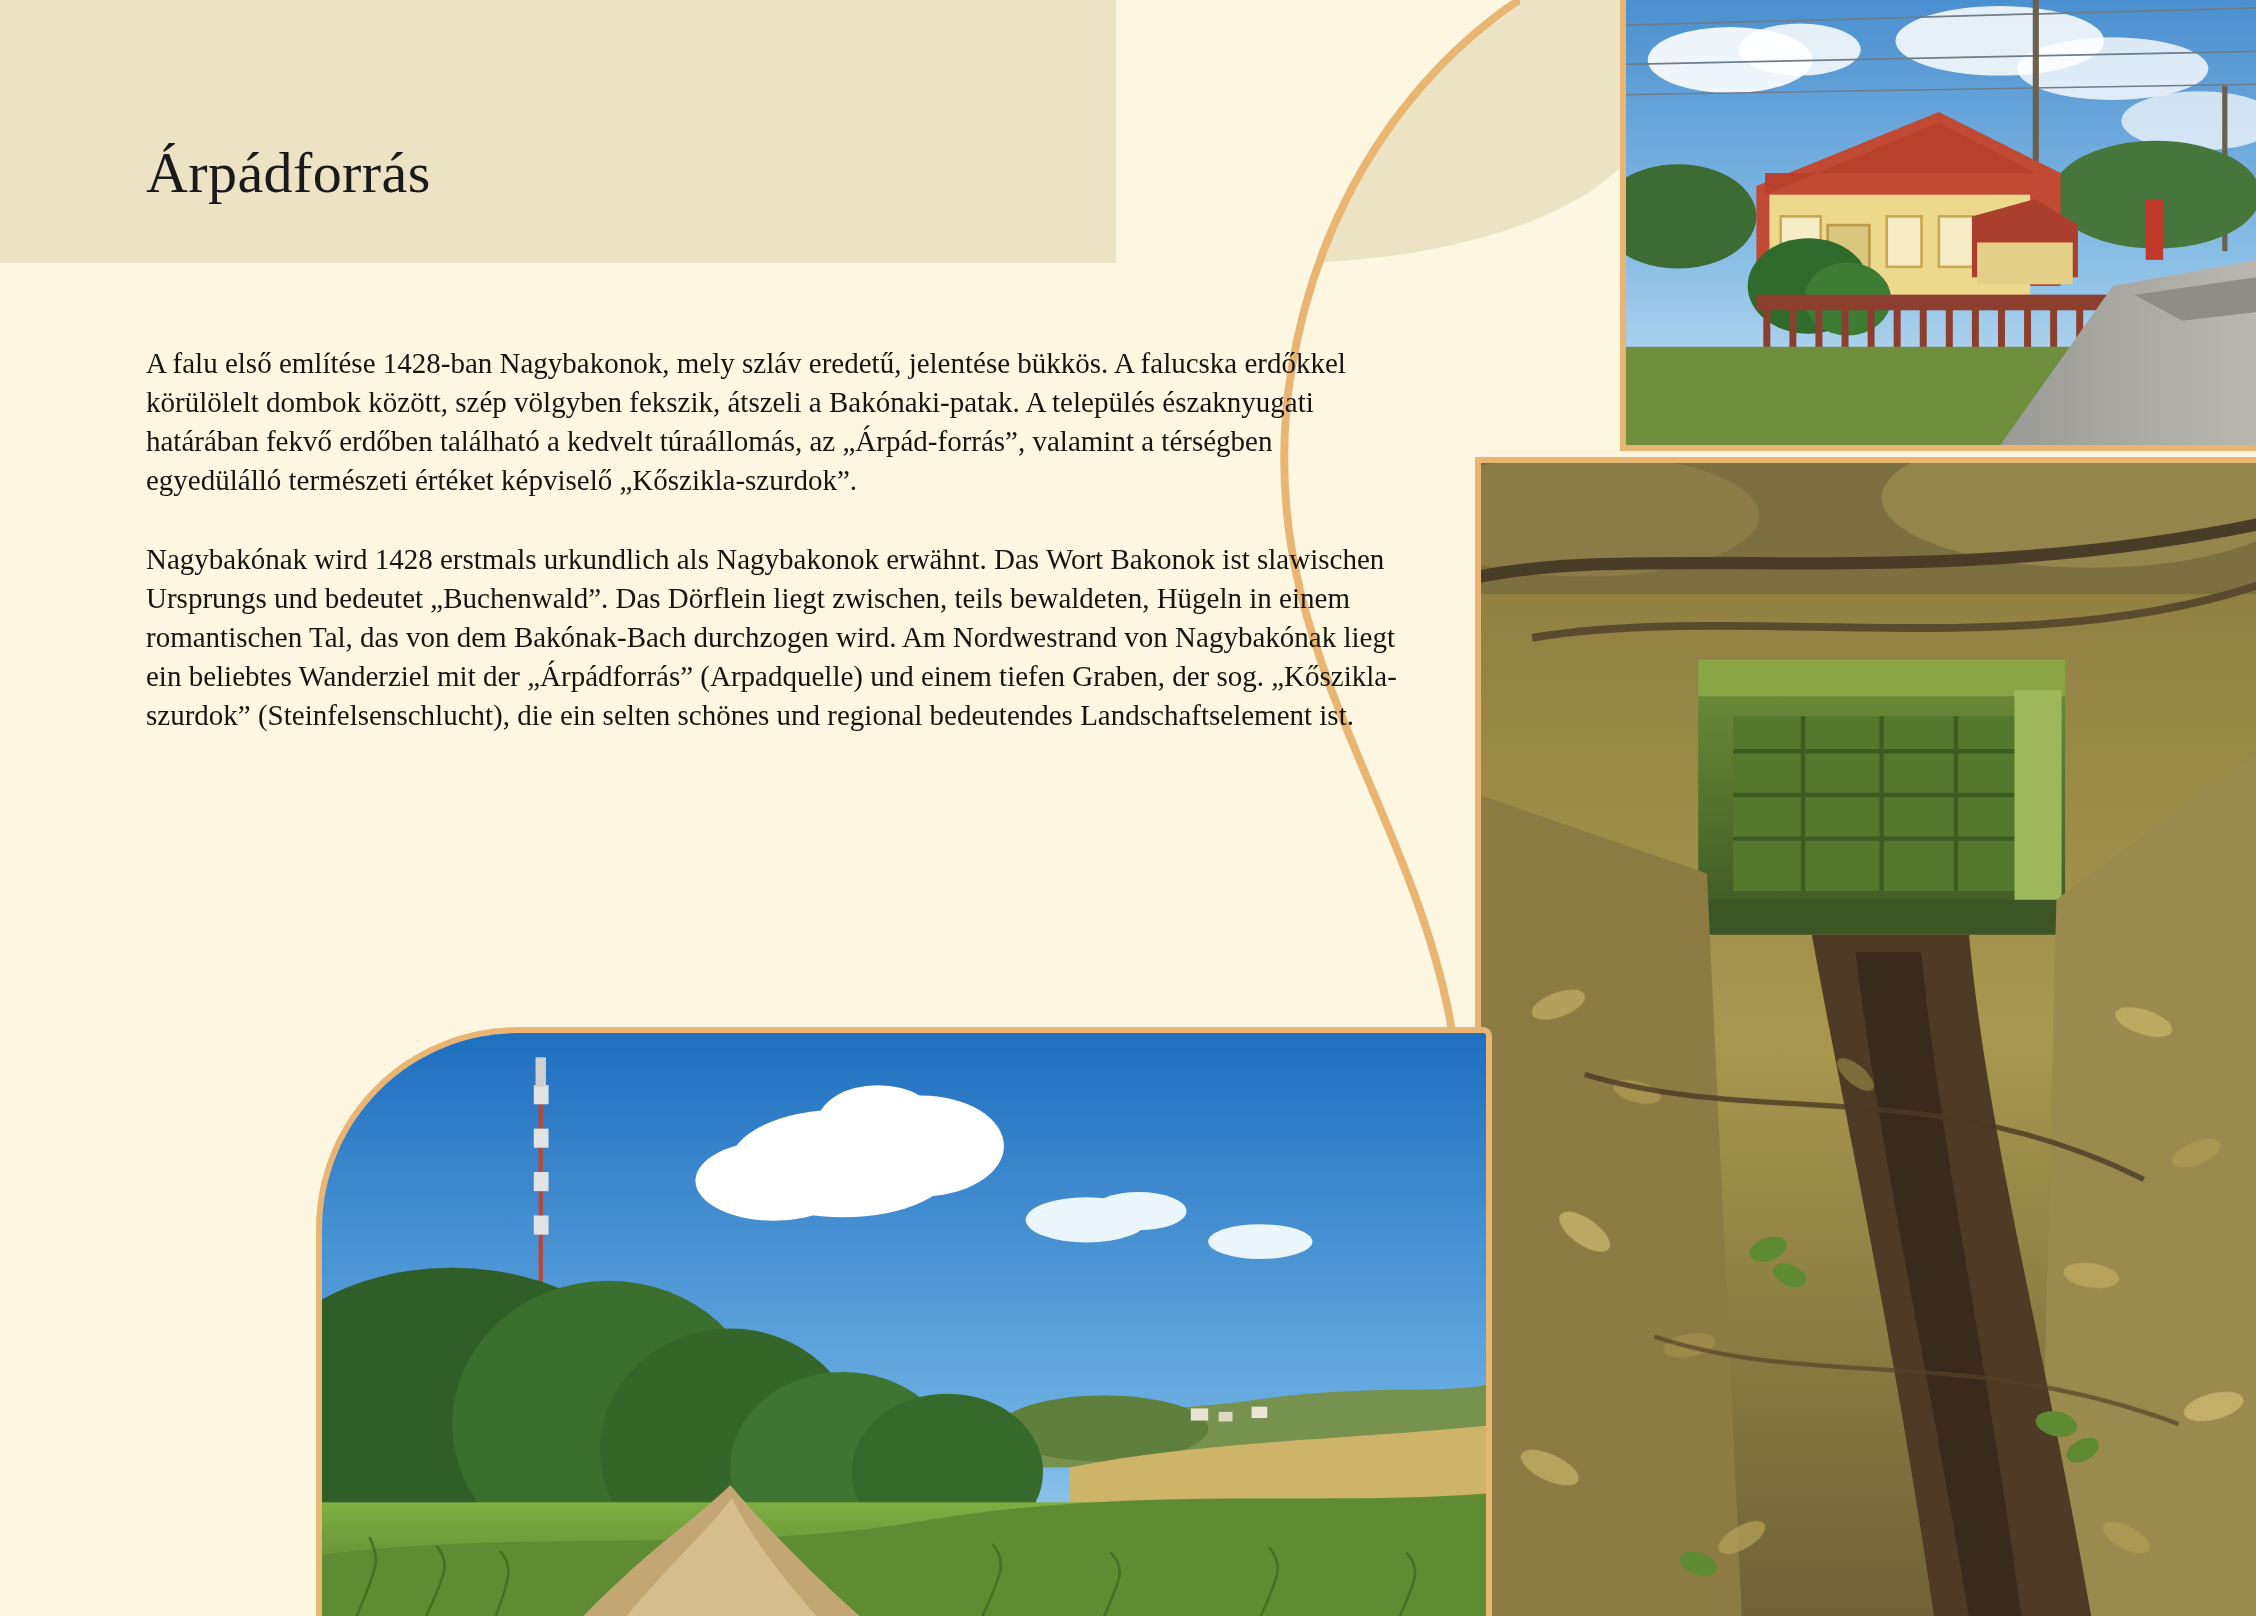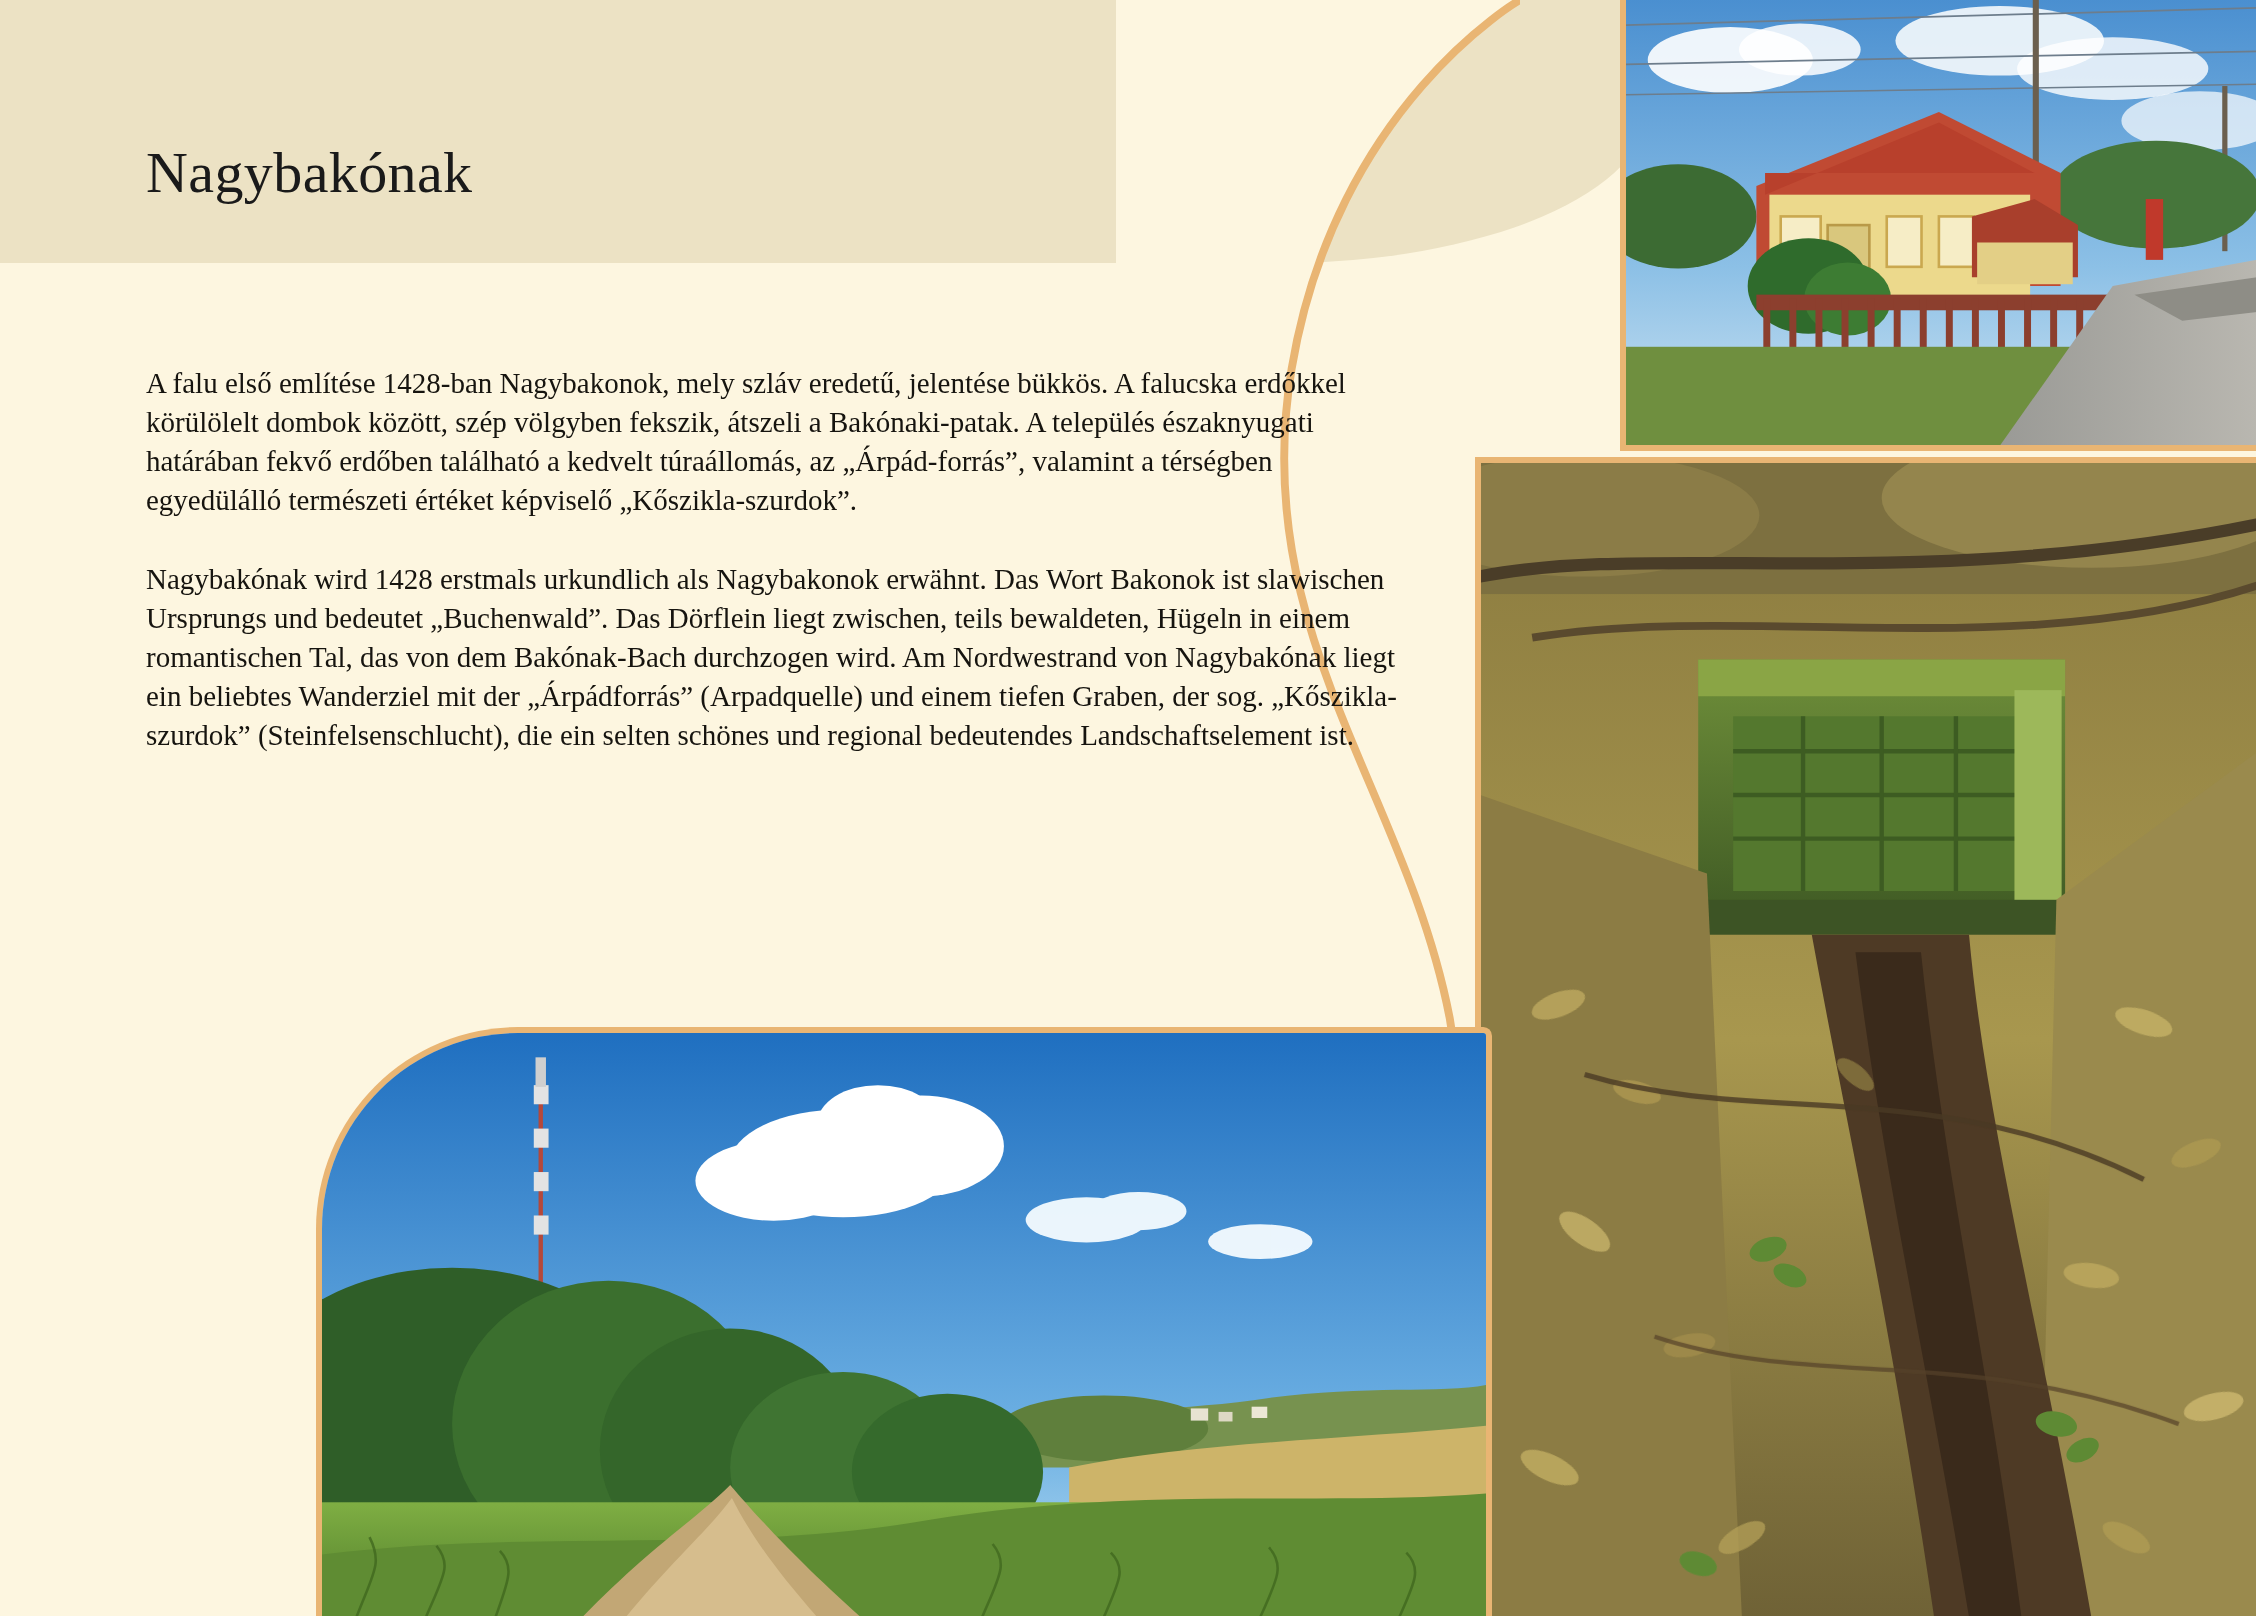--- a/index.html
+++ b/index.html
@@ -60,21 +60,21 @@
     letter-spacing: 0.4px;
     font-weight: normal;
     margin: 0;
     font-family: "Liberation Serif", serif;
   }
 
   
   .text-col {
     position: absolute;
     left: 146px;
-    top: 364px;
+    top: 344px;
     width: 1255px;
   }
   .para {
     font-size: 29px;
     line-height: 1.345;
     color: #16140f;
     margin: 0 0 40px 0;
     font-family: "Liberation Serif", serif;
   }
   .para.second {
@@ -128,21 +128,21 @@
 
 <div class="page">
 
   <div class="header-band"></div>
 
   <svg class="curve-divider" viewBox="0 0 460 1842" preserveAspectRatio="none">
     <path d="M460,0 C460,0 250,120 200,420 C150,720 330,900 380,1160 C420,1380 300,1600 260,1842 L0,1842 L0,0 Z" fill="#fdf6e0"></path>
     <path d="M460,0 C460,0 250,120 200,420 C150,720 330,900 380,1160 C420,1380 300,1600 260,1842" fill="none" stroke="#e9b573" stroke-width="9"></path>
   </svg>
 
-  <h1 class="title">Nagybakónak</h1>
+  <h1 class="title">Árpádforrás</h1>
 
   <div class="text-col">
     <p class="para first">A falu első említése 1428-ban Nagybakonok, mely szláv eredetű, jelentése bükkös. A falucska erdőkkel körülölelt dombok között, szép völgyben fekszik, átszeli a Bakónaki-patak. A település északnyugati határában fekvő erdőben található a kedvelt túraállomás, az „Árpád-forrás”, valamint a térségben egyedülálló természeti értéket képviselő „Kőszikla-szurdok”.</p>
     <p class="para second">Nagybakónak wird 1428 erstmals urkundlich als Nagybakonok erwähnt. Das Wort Bakonok ist slawischen Ursprungs und bedeutet „Buchenwald”. Das Dörflein liegt zwischen, teils bewaldeten, Hügeln in einem romantischen Tal, das von dem Bakónak-Bach durchzogen wird. Am Nordwestrand von Nagybakónak liegt ein beliebtes Wanderziel mit der „Árpádforrás” (Arpadquelle) und einem tiefen Graben, der sog. „Kőszikla-szurdok” (Steinfelsenschlucht), die ein selten schönes und regional bedeutendes Landschaftselement ist.</p>
   </div>
 
   <div class="photo photo-village">
     <svg viewBox="0 0 726 514" preserveAspectRatio="xMidYMid slice">
       <defs>
         <linearGradient id="sky1" x1="0" y1="0" x2="0" y2="1">

